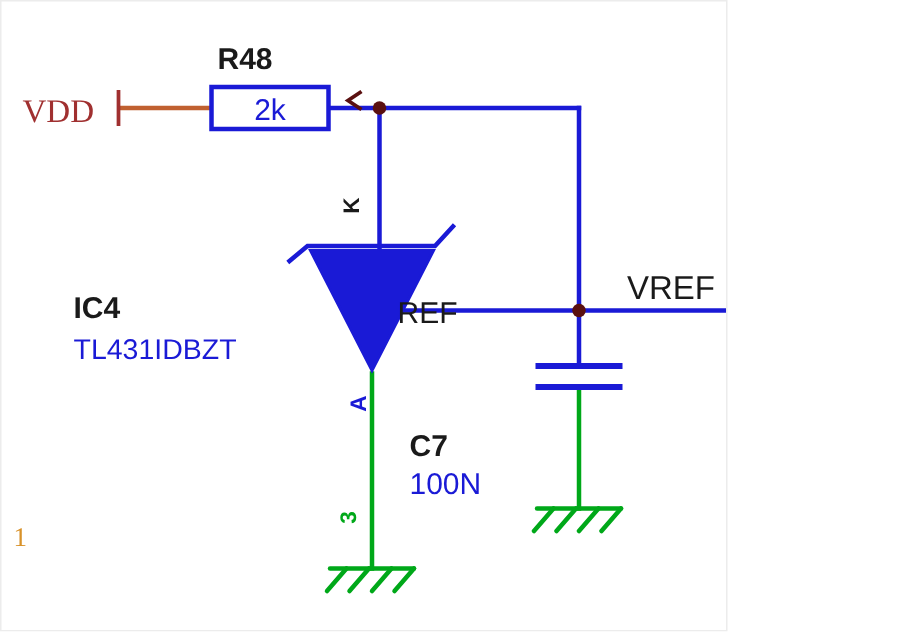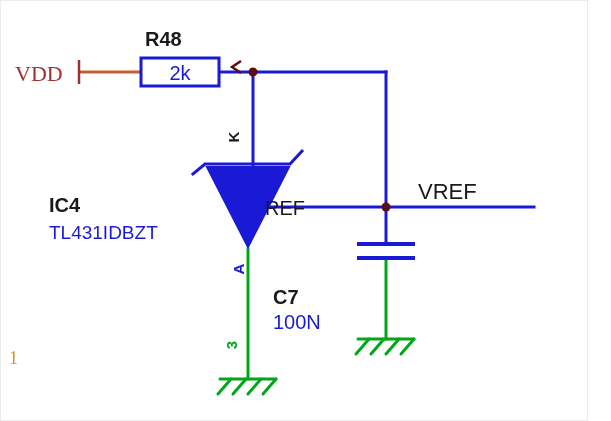--- a/index.html
+++ b/index.html
@@ -1,17 +1,17 @@
 <!DOCTYPE html>
 <html style="--wire_blue: #1a1ad6; --wire_green: #00a819; --wire_orange: #c06030; --vdd_red: #a03030; --label_dark: #1a1a1a; --label_blue: #1a1ad6; --sheet_orange: #d8922a; --junction: #5a1010;"><head>
 <meta charset="utf-8">
 <style>
   html,body{margin:0;padding:0;background:#ffffff;}
   .page{
-    position:relative;width:588px;height:421px;background:#ffffff;
+    position:relative;width:485px;height:421px;background:#ffffff;
     font-family:"Liberation Sans",sans-serif;overflow:hidden;
     border:1px solid #ececec;box-sizing:border-box;
   }
   svg{display:block;}
   .wire-b{stroke:var(--wire_blue);stroke-width:3;fill:none;stroke-linecap:square;}
   .wire-o{stroke:var(--wire_orange);stroke-width:3;fill:none;stroke-linecap:square;}
   .wire-g{stroke:var(--wire_green);stroke-width:3;fill:none;stroke-linecap:square;}
   .gnd{stroke:var(--wire_green);stroke-width:3;fill:none;stroke-linecap:round;}
   .comp-b{stroke:var(--wire_blue);stroke-width:3;fill:#ffffff;}
   .cap-plate{stroke:var(--wire_blue);stroke-width:4;fill:none;}

